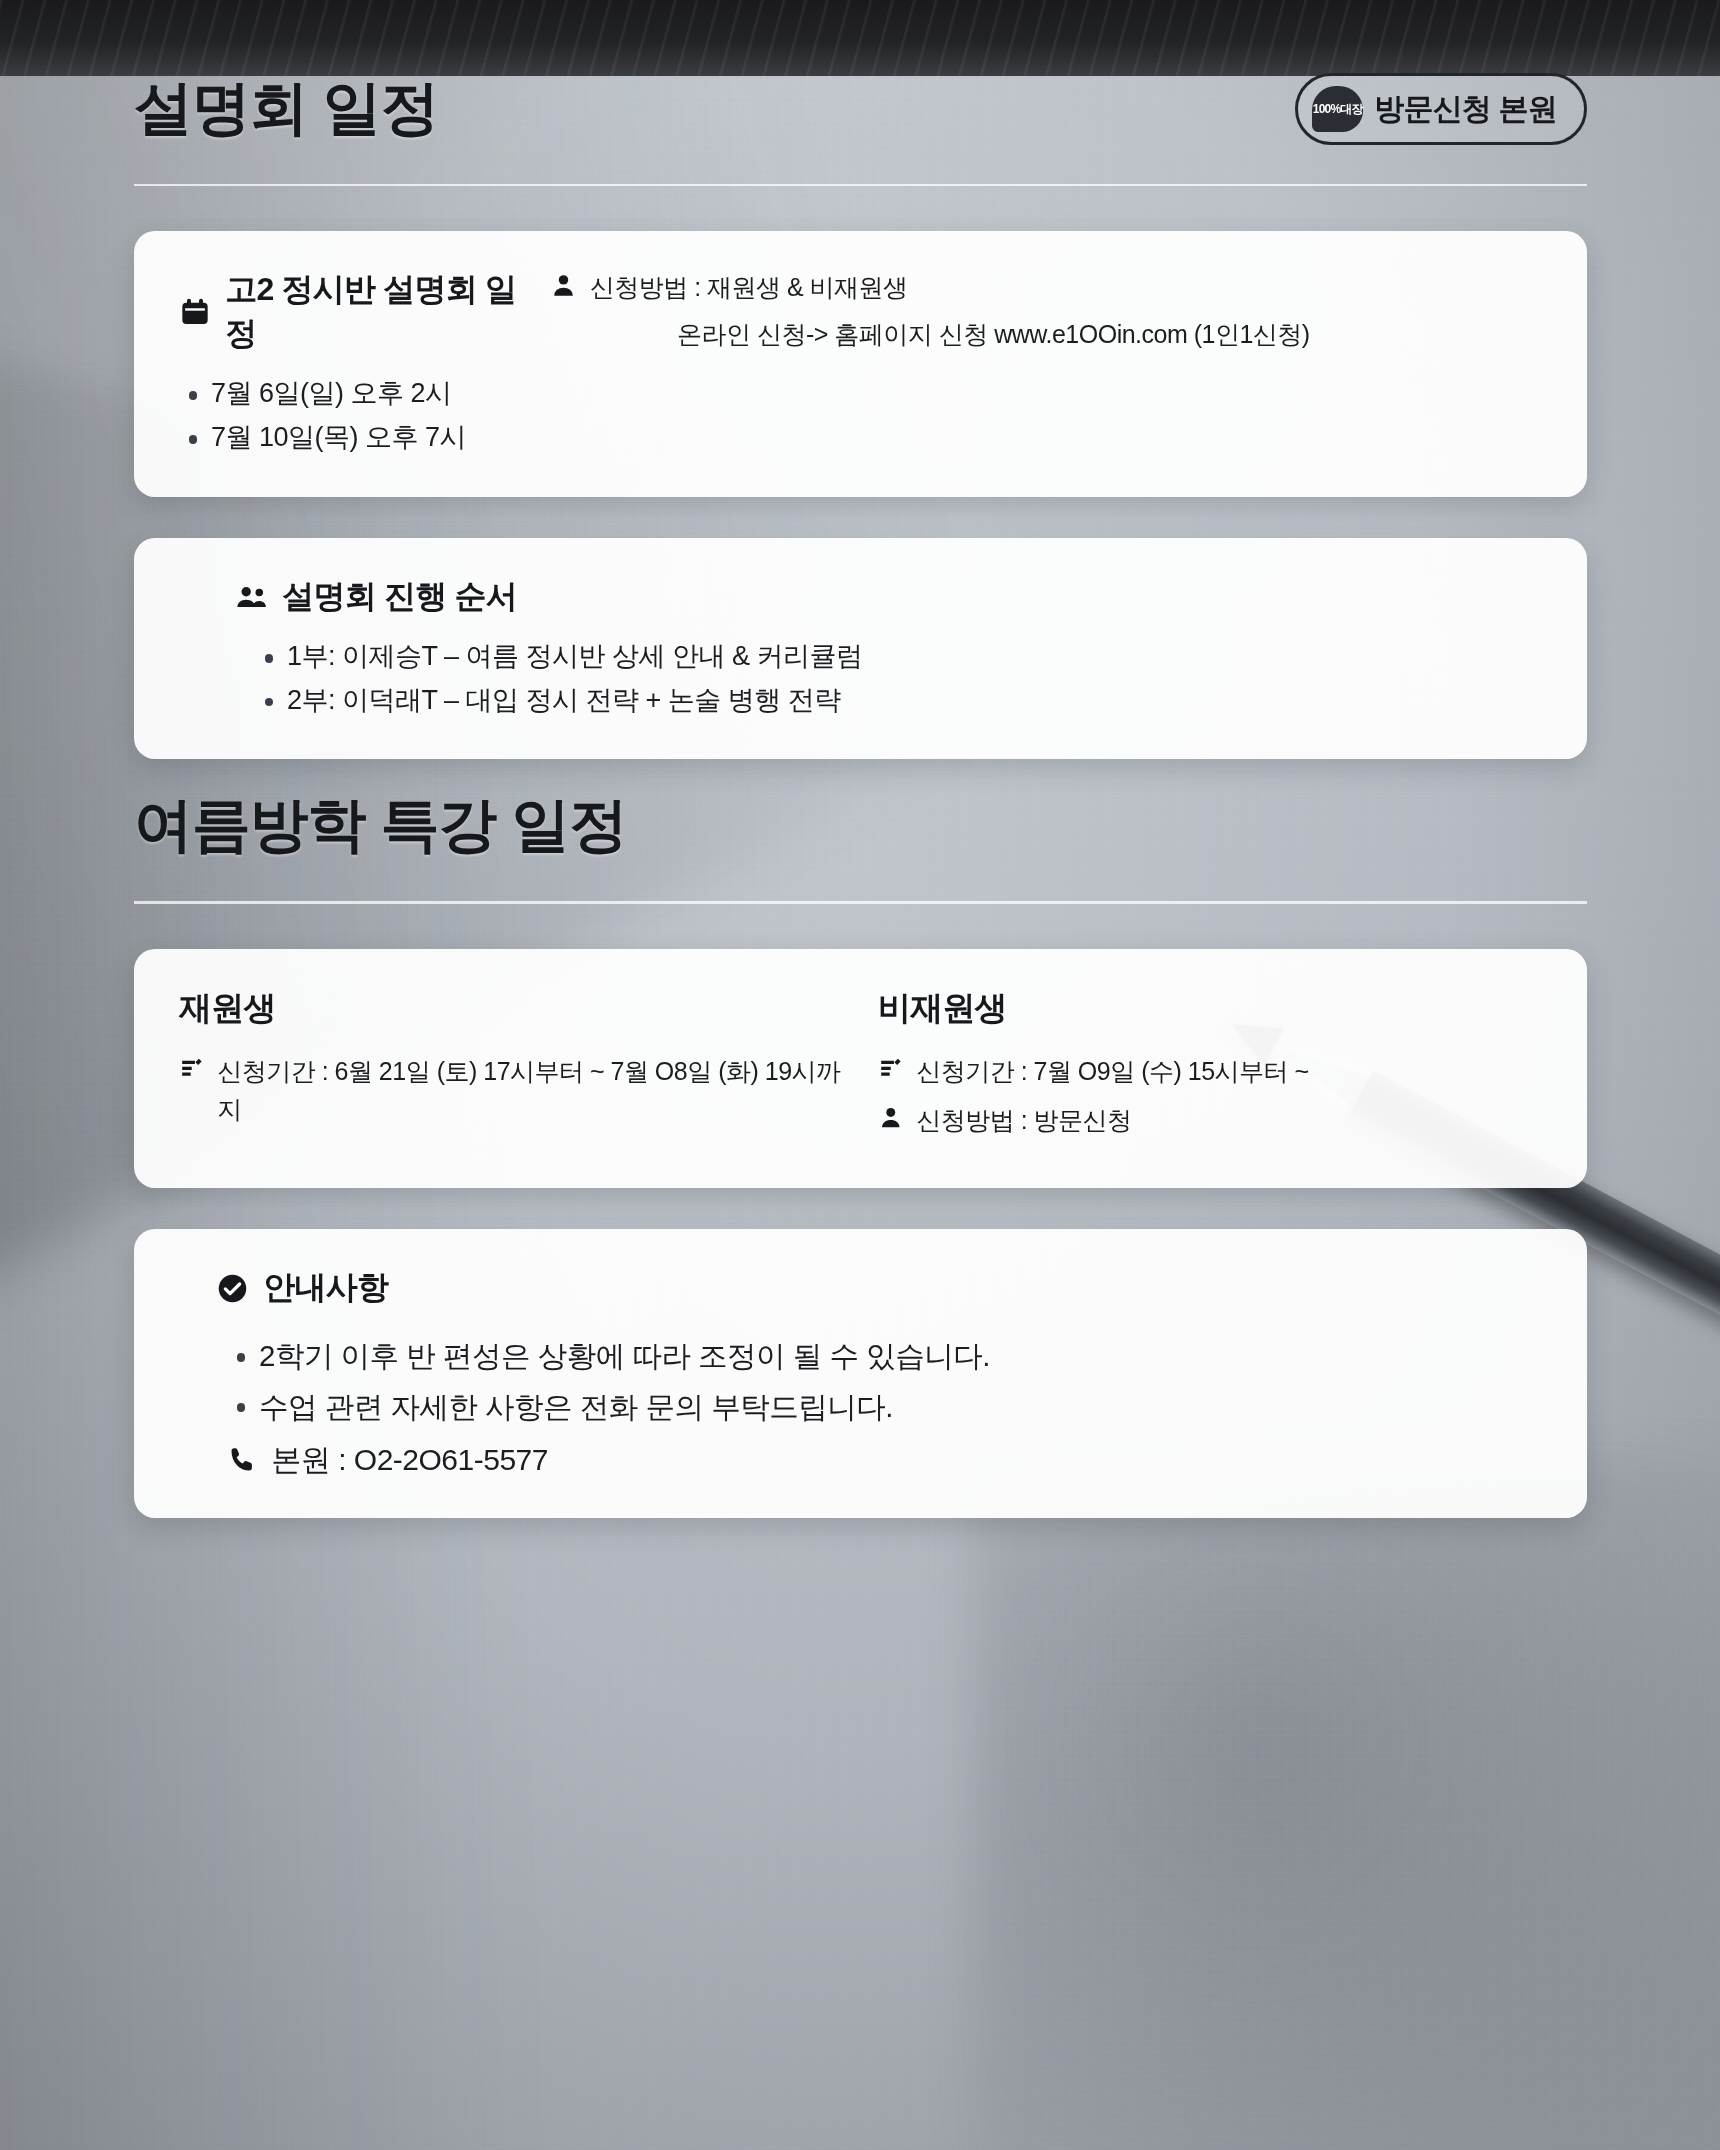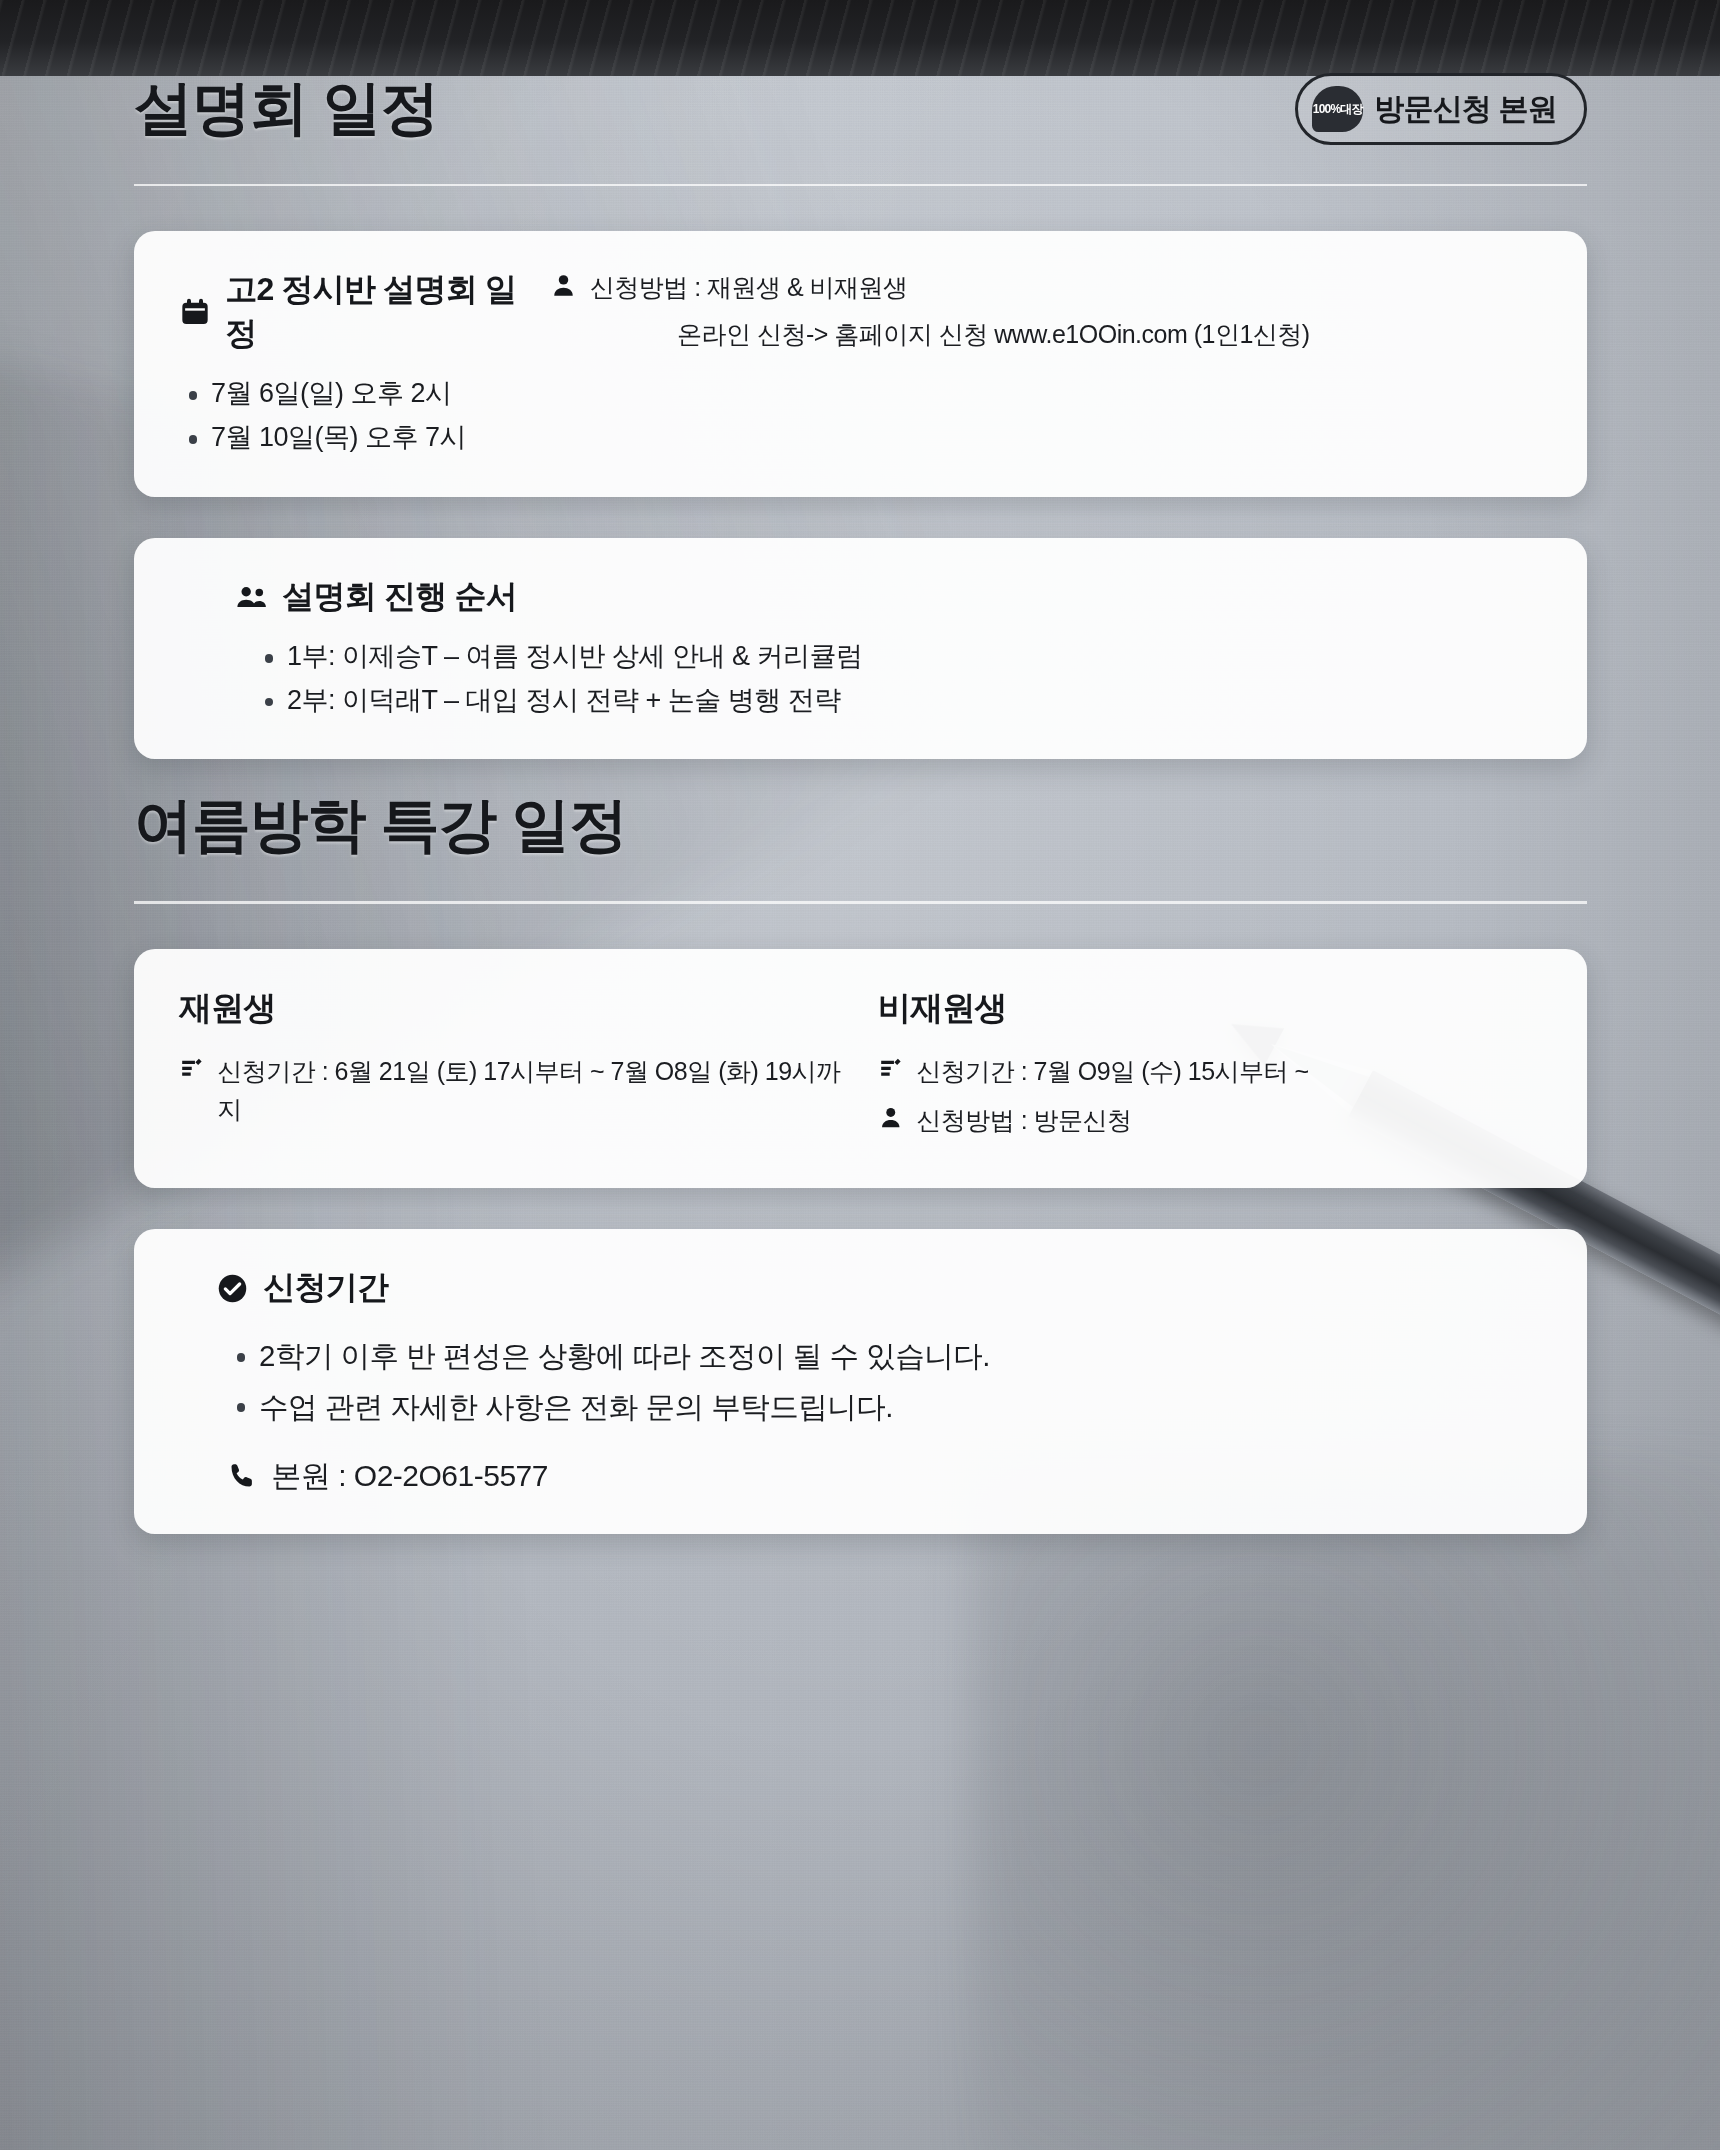--- a/index.html
+++ b/index.html
@@ -263,21 +263,21 @@
     margin-bottom: 21px;
     color: #16181c;
   }
 
   .phone-line {
     display: flex;
     align-items: center;
     gap: 14.3px;
     font-size: 30px;
     letter-spacing: -0.5px;
-    margin-top: 23px;
+    margin-top: 7px;
     padding-left: 9.6px;
     color: #1b1d21;
   }
 
   .notice ul.bullets li { font-size: 29.5px; line-height: 1.72; }
   .notice ul.bullets li::before { top: 21.5px; }
 
   .spacer-lg { height: 69px; }
   .spacer-md { height: 45px; }
   .spacer-sm { height: 27px; }
@@ -422,21 +422,21 @@
   </div>
 
   <div class="card notice">
     <div class="card-title" style="padding-left:37px;">
       <span class="ico">
         <svg width="33" height="33" viewBox="0 0 24 24">
           <circle cx="12" cy="12" r="10" fill="#16181c"></circle>
           <path d="M6.8 12.3l3.4 3.4 7-7" stroke="#ffffff" stroke-width="2.4" fill="none" stroke-linecap="round" stroke-linejoin="round"></path>
         </svg>
       </span>
-      <span>신청기간</span>
+      <span>안내사항</span>
     </div>
     <ul class="bullets" style="padding-left:48px; margin-top:21px;">
       <li>2학기 이후 반 편성은 상황에 따라 조정이 될 수 있습니다.</li>
       <li>수업 관련 자세한 사항은 전화 문의 부탁드립니다.</li>
     </ul>
     <div class="phone-line" style="padding-left:48px;">
       <span class="ico">
         <svg width="30" height="30" viewBox="0 0 24 24" fill="#16181c">
           <path d="M6.6 2.5c.8 0 1.4.5 1.7 1.2l1.2 3c.3.7.1 1.5-.5 2l-1.3 1c1 2.2 2.8 4 5 5l1-1.3c.5-.6 1.3-.8 2-.5l3 1.2c.7.3 1.2.9 1.2 1.7v2.6c0 1.1-.9 2-2 2C10.2 20.4 3.6 13.8 3.6 4.5c0-1.1.9-2 2-2z"></path>
         </svg>

